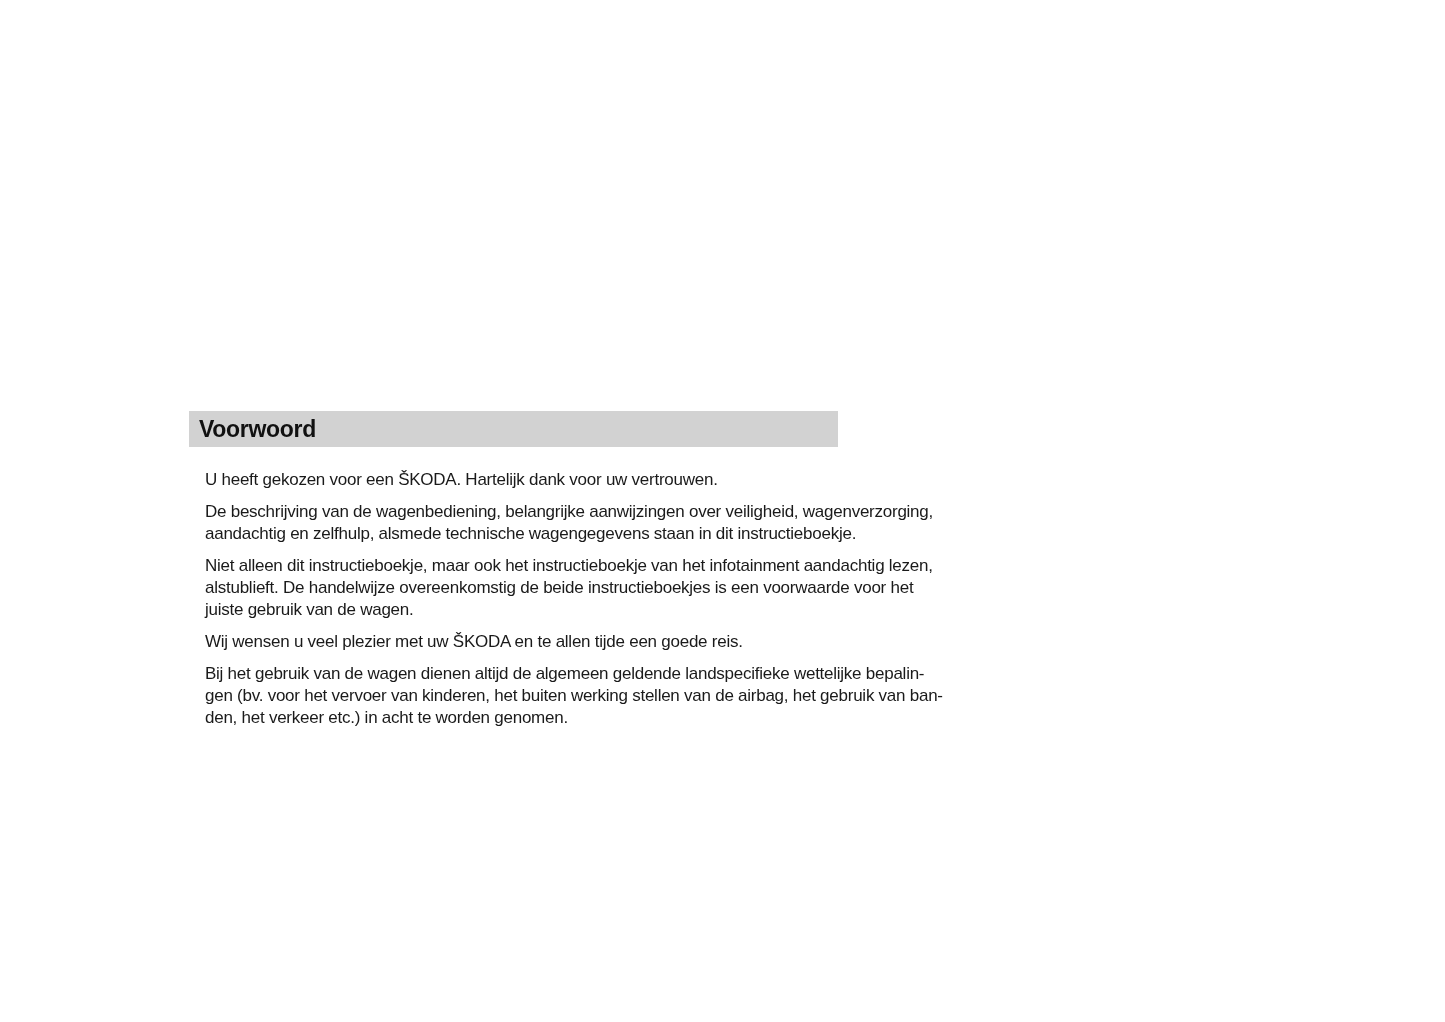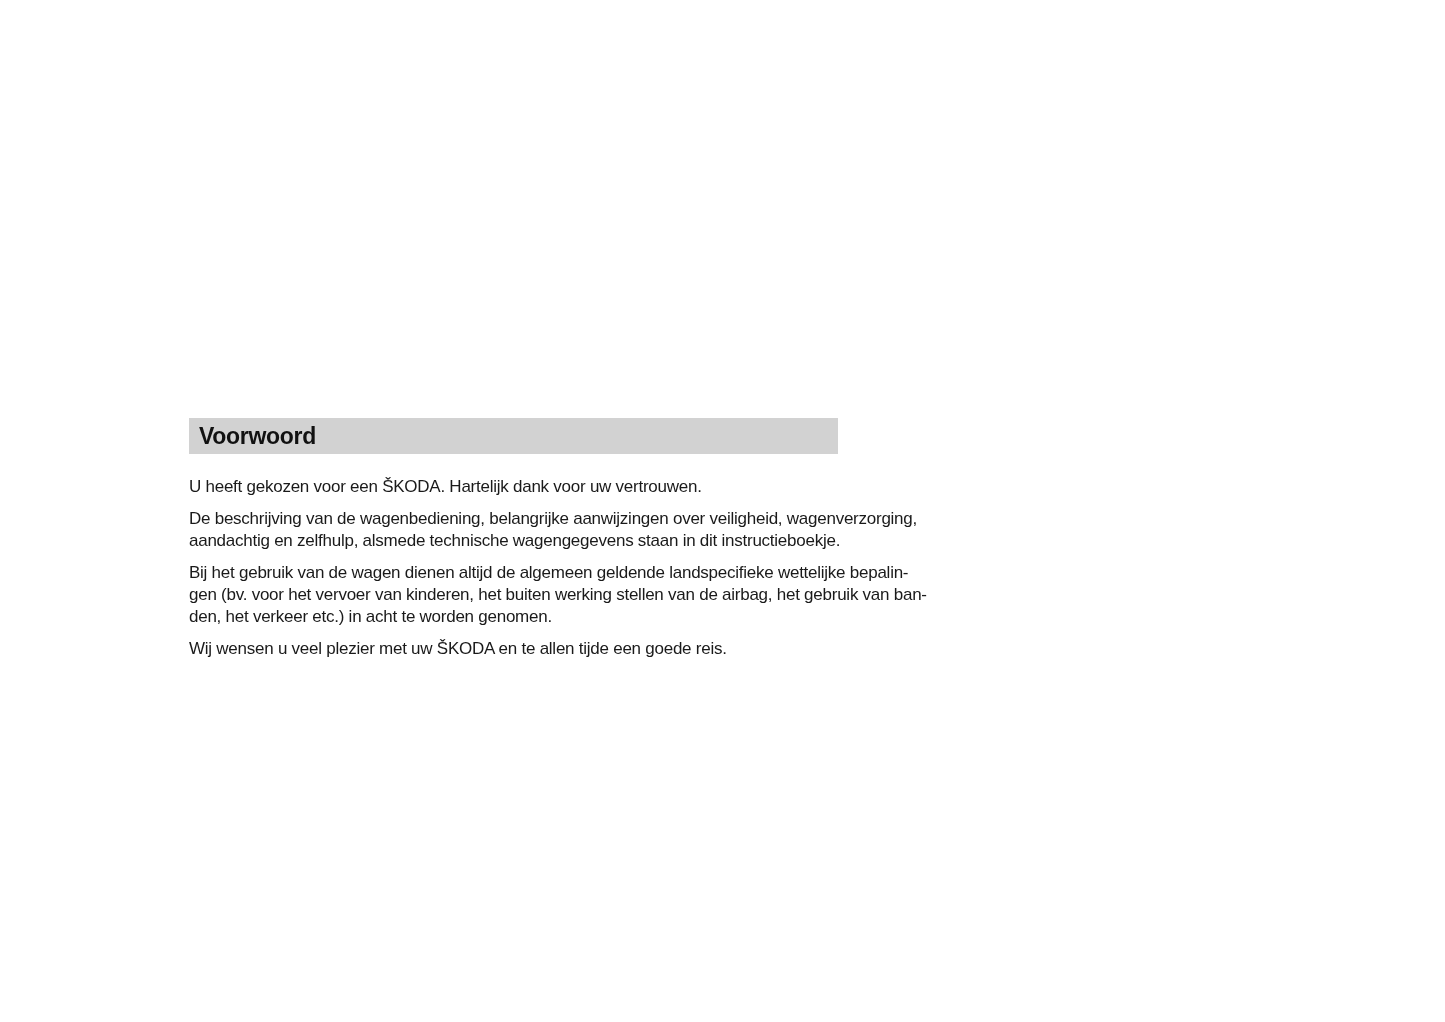--- a/index.html
+++ b/index.html
@@ -7,21 +7,20 @@
       padding: 0;
       background: #ffffff;
       font-family: "Liberation Sans", sans-serif;
     }
     .page {
       position: relative;
       width: 1445px;
       height: 758px;
       background: #ffffff;
       overflow: hidden;
-      margin-top: 7px;
     }
     .title-bar {
       position: absolute;
       left: 189px;
       top: 411px;
       width: 649px;
       height: 36px;
       background: #d2d2d2;
       display: flex;
       align-items: center;
@@ -30,21 +29,21 @@
       font-size: 23px;
       font-weight: bold;
       color: #111111;
       letter-spacing: -0.3px;
       padding-left: 10px;
       line-height: 36px;
       white-space: nowrap;
     }
     .content {
       position: absolute;
-      left: 189px;
+      left: 205px;
       top: 469px;
       width: 870px;
       color: #1a1a1a;
     }
     .content p {
       margin: 0 0 10px 0;
       font-size: 17px;
       line-height: 22px;
       letter-spacing: -0.25px;
       white-space: pre;
@@ -54,18 +53,21 @@
 <body>
 
 <div class="page">
   <div class="title-bar">
     <span class="section-title">Voorwoord</span>
   </div>
   <div class="content">
     <p>U heeft gekozen voor een ŠKODA. Hartelijk dank voor uw vertrouwen.</p>
     <p>De beschrijving van de wagenbediening, belangrijke aanwijzingen over veiligheid, wagenverzorging,
 aandachtig en zelfhulp, alsmede technische wagengegevens staan in dit instructieboekje.</p>
+    <p>Niet alleen dit instructieboekje, maar ook het instructieboekje van het infotainment aandachtig lezen,
+alstublieft. De handelwijze overeenkomstig de beide instructieboekjes is een voorwaarde voor het
+juiste gebruik van de wagen.</p>
+    <p>Wij wensen u veel plezier met uw ŠKODA en te allen tijde een goede reis.</p>
     <p>Bij het gebruik van de wagen dienen altijd de algemeen geldende landspecifieke wettelijke bepalin-
 gen (bv. voor het vervoer van kinderen, het buiten werking stellen van de airbag, het gebruik van ban-
 den, het verkeer etc.) in acht te worden genomen.</p>
-    <p>Wij wensen u veel plezier met uw ŠKODA en te allen tijde een goede reis.</p>
   </div>
 </div>
 
 </body></html>

